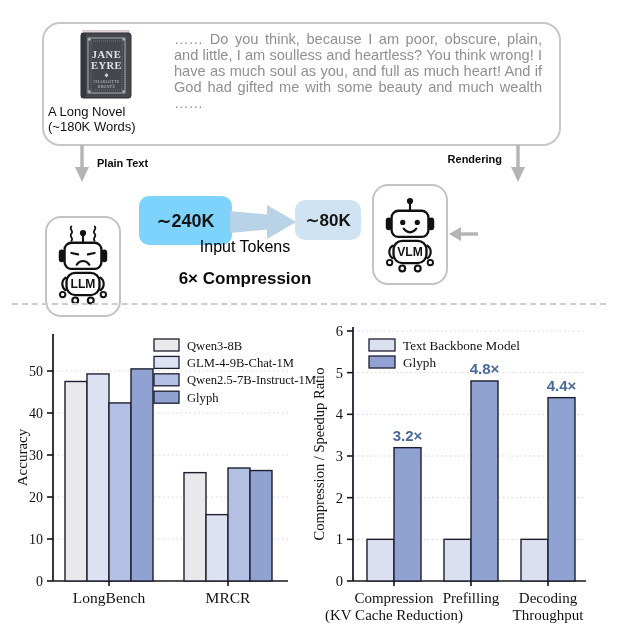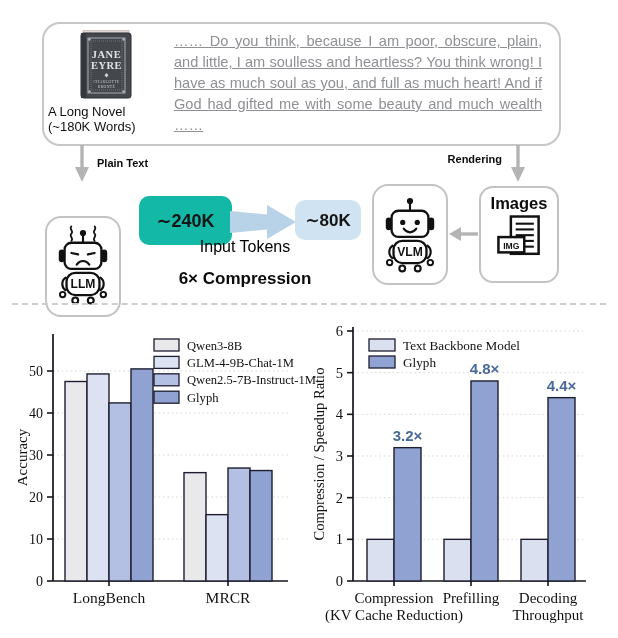--- a/index.html
+++ b/index.html
@@ -5,40 +5,40 @@
   html,body{margin:0;padding:0;background:#fff;}
   body{width:618px;height:638px;font-family:"Liberation Sans","DejaVu Sans",sans-serif;}
   .stage{position:relative;width:618px;height:638px;background:#fff;overflow:hidden;}
 
   .top-box{position:absolute;left:42px;top:22px;width:519px;height:124px;
     border:2px solid #c7c7c7;border-radius:18px;box-sizing:border-box;background:#fff;}
   .book{position:absolute;left:80px;top:30px;}
   .caption{position:absolute;left:48px;top:104px;width:124px;text-align:left;
     font-size:13px;color:#101010;line-height:15px;}
   .quote{position:absolute;left:174px;top:31px;width:368px;margin:0;
-    font-size:14.6px;line-height:21px;color:#8e9094;text-align:justify;text-decoration:underline;}
+    font-size:14.6px;line-height:16px;color:#8e9094;text-align:justify;}
 
   .flow-label{position:absolute;font-weight:bold;font-size:11px;color:#0b0b0b;}
   #plain-text{left:97px;top:157px;}
   #rendering{left:398px;top:153px;width:104px;text-align:right;}
 
   .arrow{position:absolute;}
   #arrow-left-down{left:73px;top:145px;}
   #arrow-right-down{left:509px;top:145px;}
   #arrow-img{left:447px;top:224px;}
   #blue-arrow{left:230px;top:199px;}
 
   .agent-box{position:absolute;width:76px;height:101px;border:2.5px solid #c3c3c3;
     border-radius:16px;box-sizing:border-box;display:flex;align-items:center;justify-content:center;background:#fff;}
   #llm-box{left:45px;top:184px;margin-top:32px;}
   #vlm-box{left:372px;top:184px;}
 
   .tok{position:absolute;display:flex;align-items:center;justify-content:center;
     font-weight:bold;color:#141414;border-radius:10px;}
-  #tok-before{left:139px;top:196px;width:93px;height:49px;background:#14b8a6;font-size:18px;}
+  #tok-before{left:139px;top:196px;width:93px;height:49px;background:#7dd3fc;font-size:18px;}
   #tok-after{left:295px;top:200px;width:66px;height:40px;background:#cfe3f2;font-size:17px;}
 
   #input-tokens{position:absolute;left:149px;top:238px;width:192px;text-align:center;
     font-size:16px;color:#000000;}
   #compress-label{position:absolute;left:139px;top:269px;width:212px;text-align:center;
     font-size:17px;font-weight:bold;color:#0b0b0b;}
 
   #images-box{position:absolute;left:479px;top:186px;width:80px;height:97px;
     border:2.5px solid #c3c3c3;border-radius:14px;box-sizing:border-box;text-align:center;background:#fff;}
   #images-label{margin-top:6px;font-weight:bold;font-size:16.5px;color:#0b0b0b;}
@@ -146,33 +146,20 @@
       <circle cx="40" cy="78.5" r="3" fill="#fff" stroke="#111" stroke-width="2.2"></circle>
       <text x="32" y="66" text-anchor="middle" font-family="Liberation Sans, DejaVu Sans, sans-serif" font-size="12.5" font-weight="bold" fill="#111">VLM</text>
     </svg>
   </div>
 
   <svg id="arrow-img" class="arrow" width="32" height="20" viewBox="0 0 32 20">
     <line x1="31" y1="10" x2="13" y2="10" stroke="#b4b4b4" stroke-width="3.4"></line>
     <polygon points="14,3 14,17 2,10" fill="#b4b4b4"></polygon>
   </svg>
 
-  <div id="images-box">
-    <div id="images-label">Images</div>
-    <svg width="44" height="48" viewBox="0 0 46 50">
-      <rect x="14.5" y="1.5" width="29" height="39" fill="#fff" stroke="#111" stroke-width="2.6"></rect>
-      <line x1="19.5" y1="9" x2="38.5" y2="9" stroke="#111" stroke-width="2.2"></line>
-      <line x1="19.5" y1="15" x2="38.5" y2="15" stroke="#111" stroke-width="2.2"></line>
-      <line x1="19.5" y1="21" x2="38.5" y2="21" stroke="#111" stroke-width="2.2"></line>
-      <line x1="19.5" y1="27" x2="38.5" y2="27" stroke="#111" stroke-width="2.2"></line>
-      <line x1="19.5" y1="33" x2="38.5" y2="33" stroke="#111" stroke-width="2.2"></line>
-      <rect x="1.5" y="23" width="27" height="16" fill="#fff" stroke="#111" stroke-width="2.6"></rect>
-      <text x="15" y="35" text-anchor="middle" font-family="Liberation Sans, DejaVu Sans, sans-serif" font-size="9" font-weight="bold" fill="#111">IMG</text>
-    </svg>
-  </div>
 
   <div class="sep"></div>
 
   <div id="chart-left"><svg width="300" height="312" viewBox="0 0 300 312">
         <line x1="35" x2="270" y1="225" y2="225" stroke="#d8d8d8" stroke-width="1" stroke-dasharray="1.6 2.8"></line>
         <line x1="35" x2="270" y1="183" y2="183" stroke="#d8d8d8" stroke-width="1" stroke-dasharray="1.6 2.8"></line>
         <line x1="35" x2="270" y1="141" y2="141" stroke="#d8d8d8" stroke-width="1" stroke-dasharray="1.6 2.8"></line>
         <line x1="35" x2="270" y1="99" y2="99" stroke="#d8d8d8" stroke-width="1" stroke-dasharray="1.6 2.8"></line>
         <line x1="35" x2="270" y1="57" y2="57" stroke="#d8d8d8" stroke-width="1" stroke-dasharray="1.6 2.8"></line>
         <line x1="35" y1="267" x2="35" y2="20" stroke="#14141e" stroke-width="1.7"></line>

